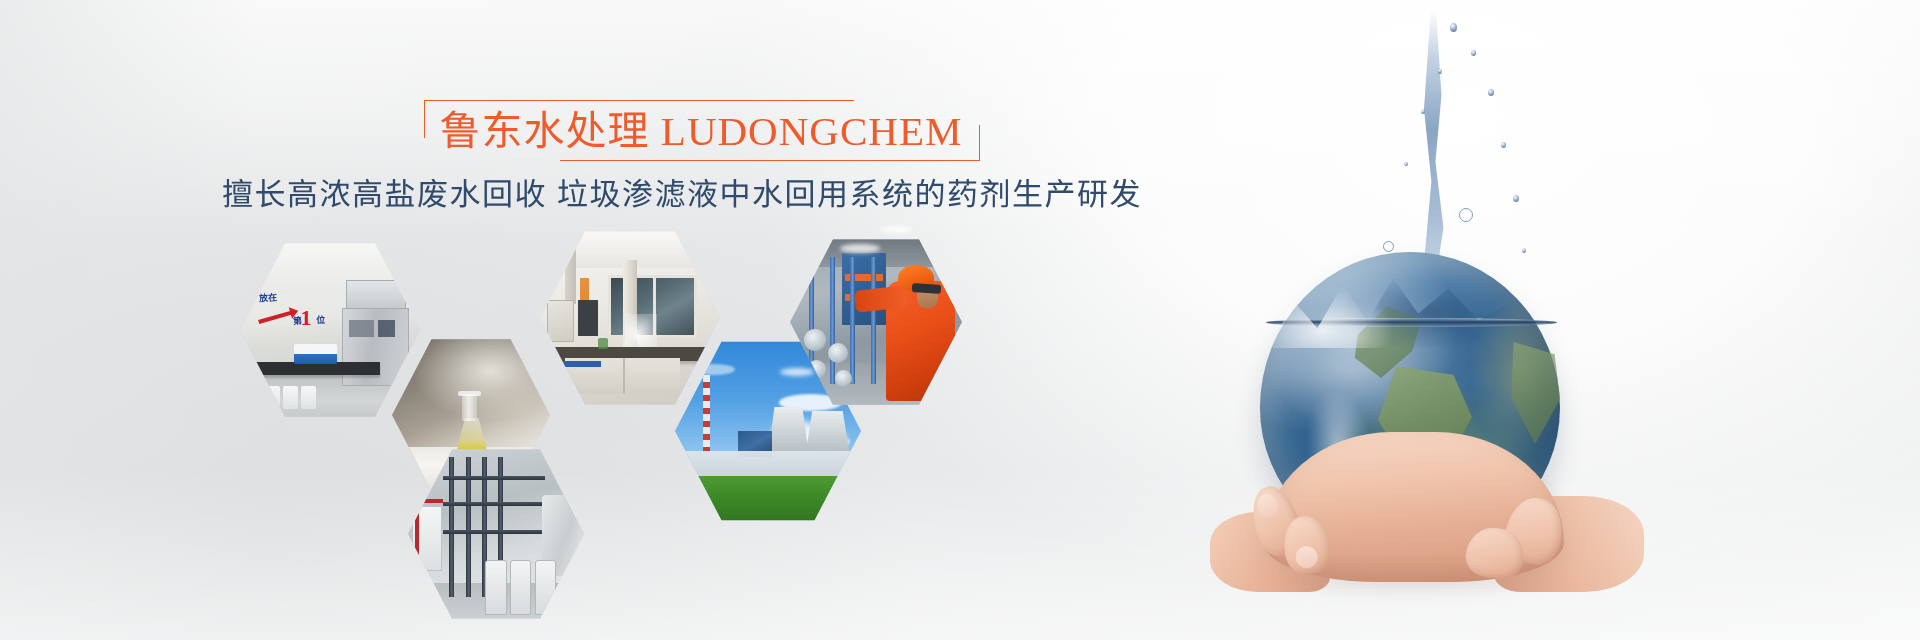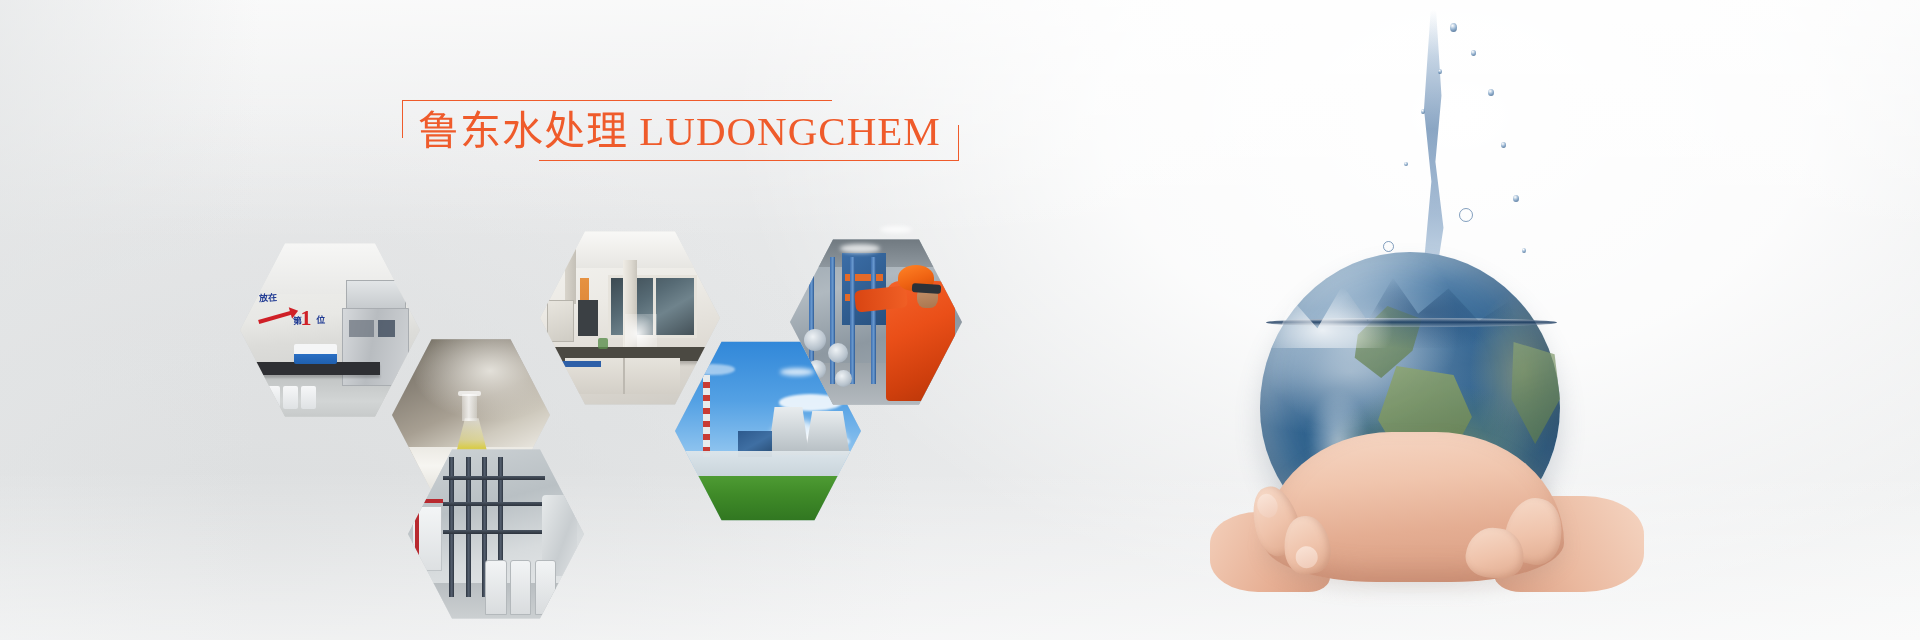--- a/index.html
+++ b/index.html
@@ -12,20 +12,21 @@
     position: relative;
     width: 1920px;
     height: 640px;
     overflow: hidden;
     font-family: "Liberation Sans", "DejaVu Sans", sans-serif;
     
     background:
       radial-gradient(ellipse 1100px 760px at 76% 18%, #ffffff 0%, rgba(255,255,255,0.85) 32%, rgba(255,255,255,0) 66%),
       radial-gradient(ellipse 900px 620px at 14% 86%, #dcdedf 0%, rgba(220,222,223,0.45) 45%, rgba(220,222,223,0) 72%),
       linear-gradient(160deg, #eceded 0%, #e8e9ea 26%, #e4e6e7 48%, #eaebec 70%, #f4f5f5 100%);
+    text-align: center;
   }
 
   
   .sheen {
     position: absolute;
     pointer-events: none;
   }
   .sheen-top {
     left: 0; top: 0; width: 1920px; height: 240px;
     background: linear-gradient(180deg, rgba(255,255,255,0.72) 0%, rgba(255,255,255,0) 100%);
@@ -645,20 +646,21 @@
   <div class="sheen sheen-top"></div>
   <div class="sheen sheen-left"></div>
   <div class="sheen sheen-bottom"></div>
 
   <div id="headline">
     <div class="title-frame">
       <div id="title-text">鲁东水处理 LUDONGCHEM</div>
       <div class="title-under"></div>
       <div class="title-under-bar"></div>
     </div>
+    <div id="subtitle-text">擅长高浓高盐废水回收  垃圾渗滤液中水回用系统的药剂生产研发</div>
   </div>
 
   <div id="collage">
 
     <div class="hex hex1">
       <div class="hex-inner">
         <div class="lab-wall"></div>
         <div class="lab-ceiling"></div>
         <div class="lab-floor"></div>
         <div class="lab-shelf"></div>

